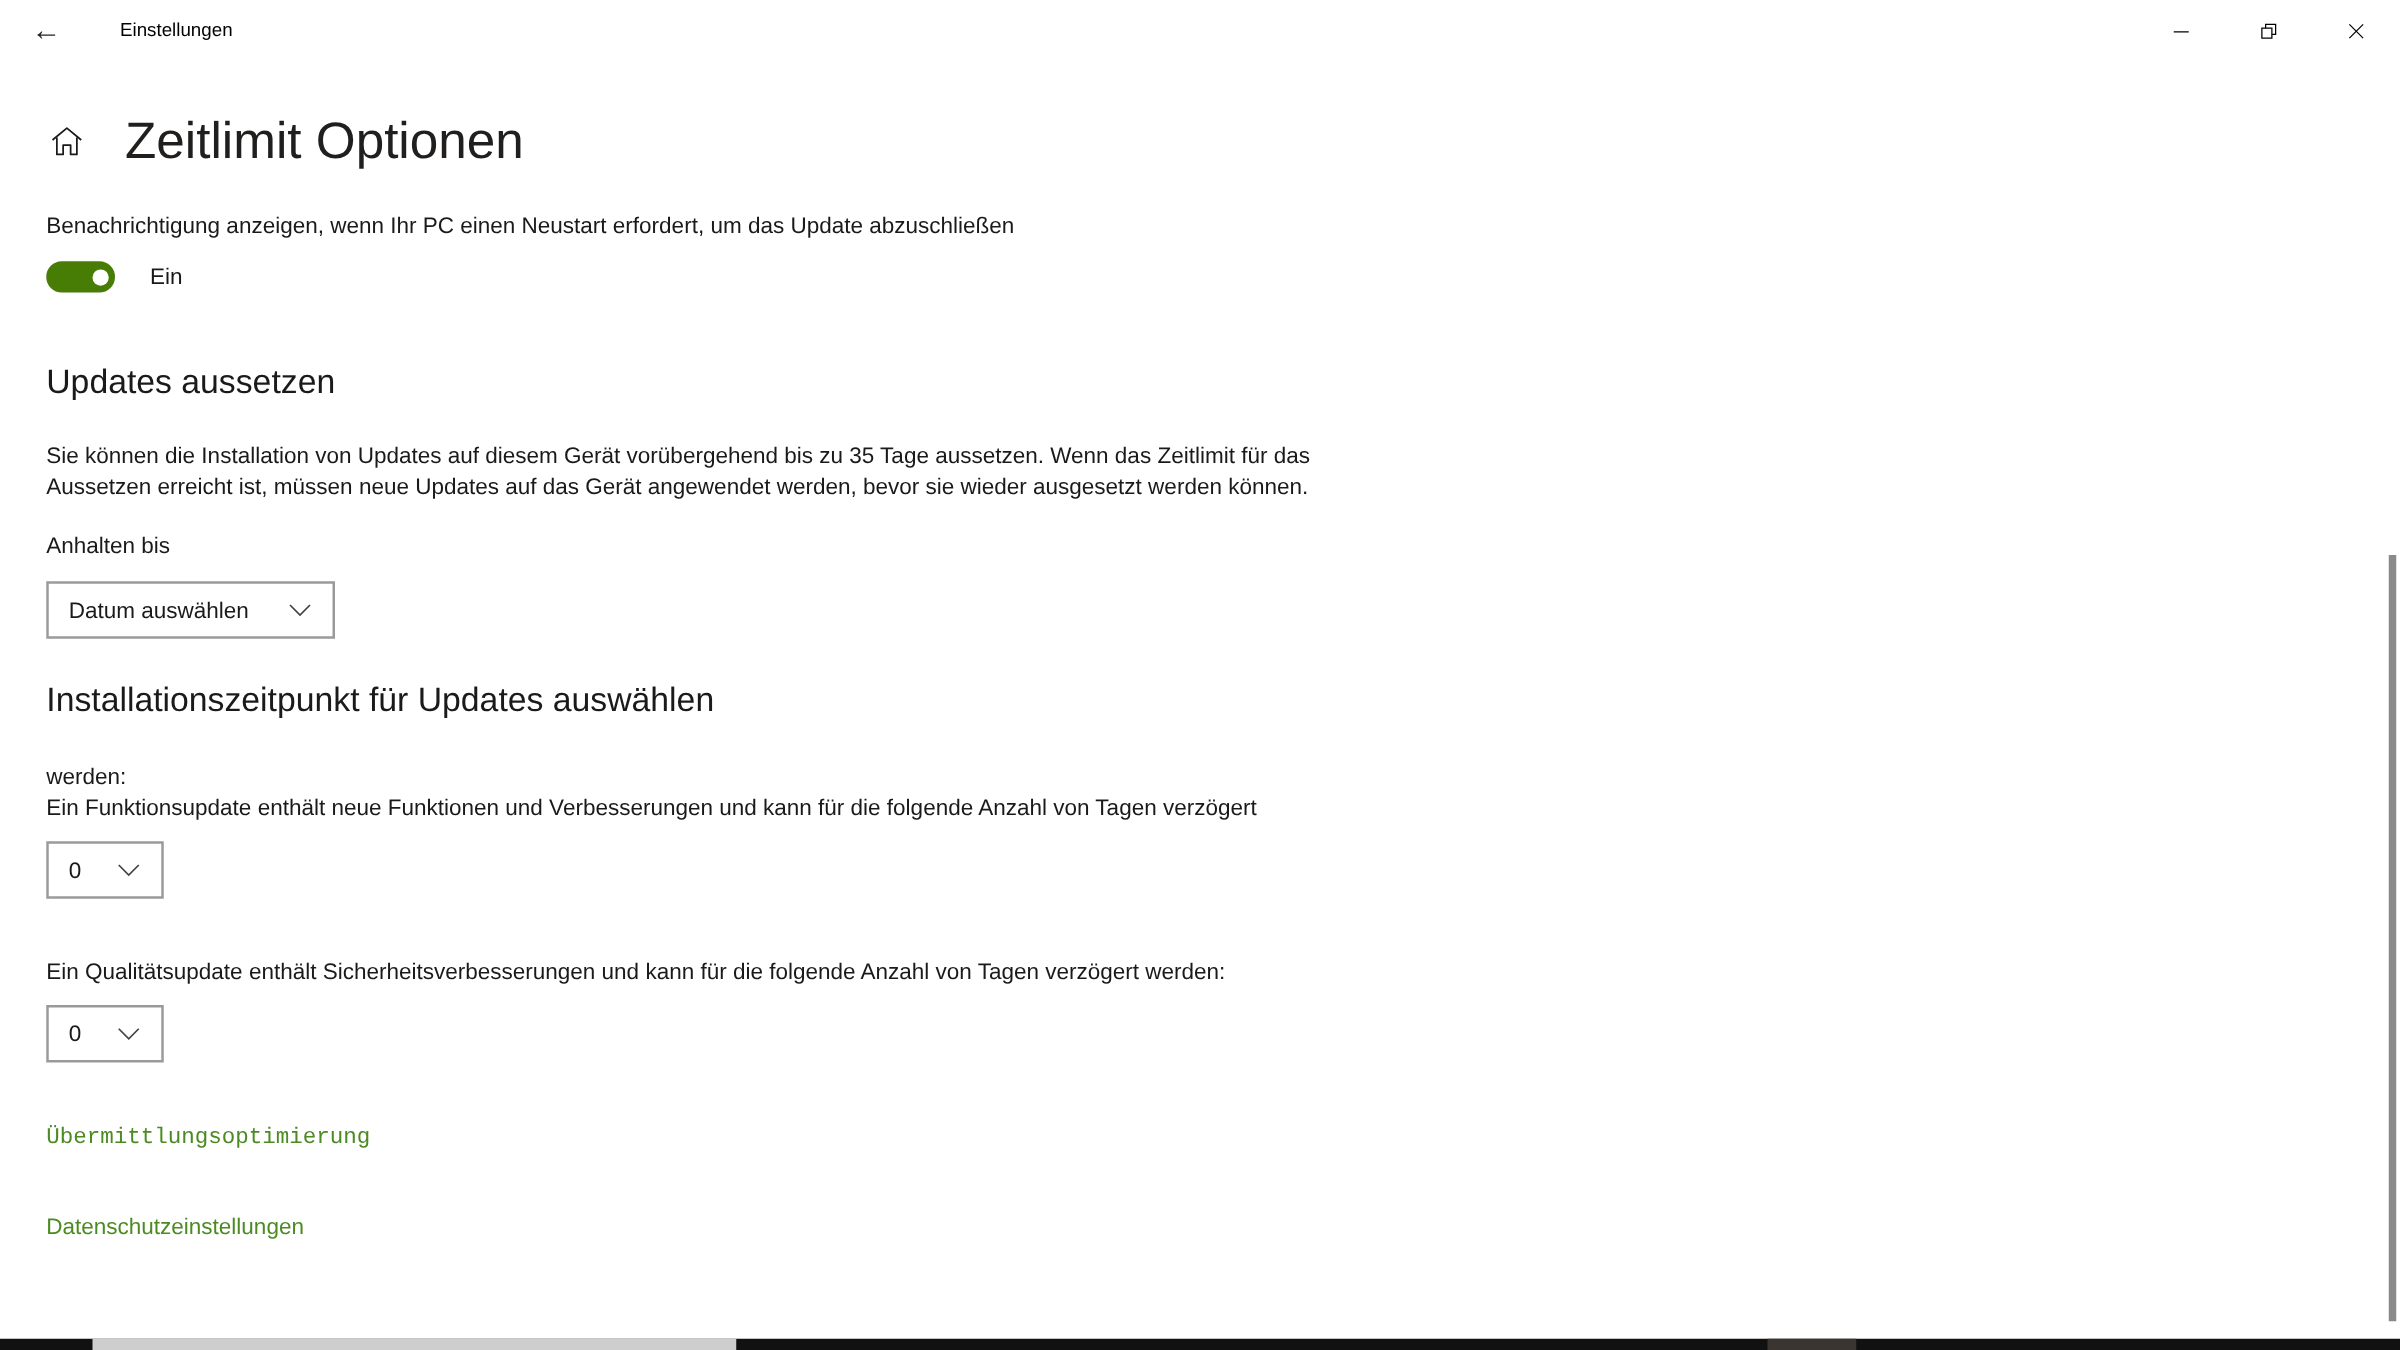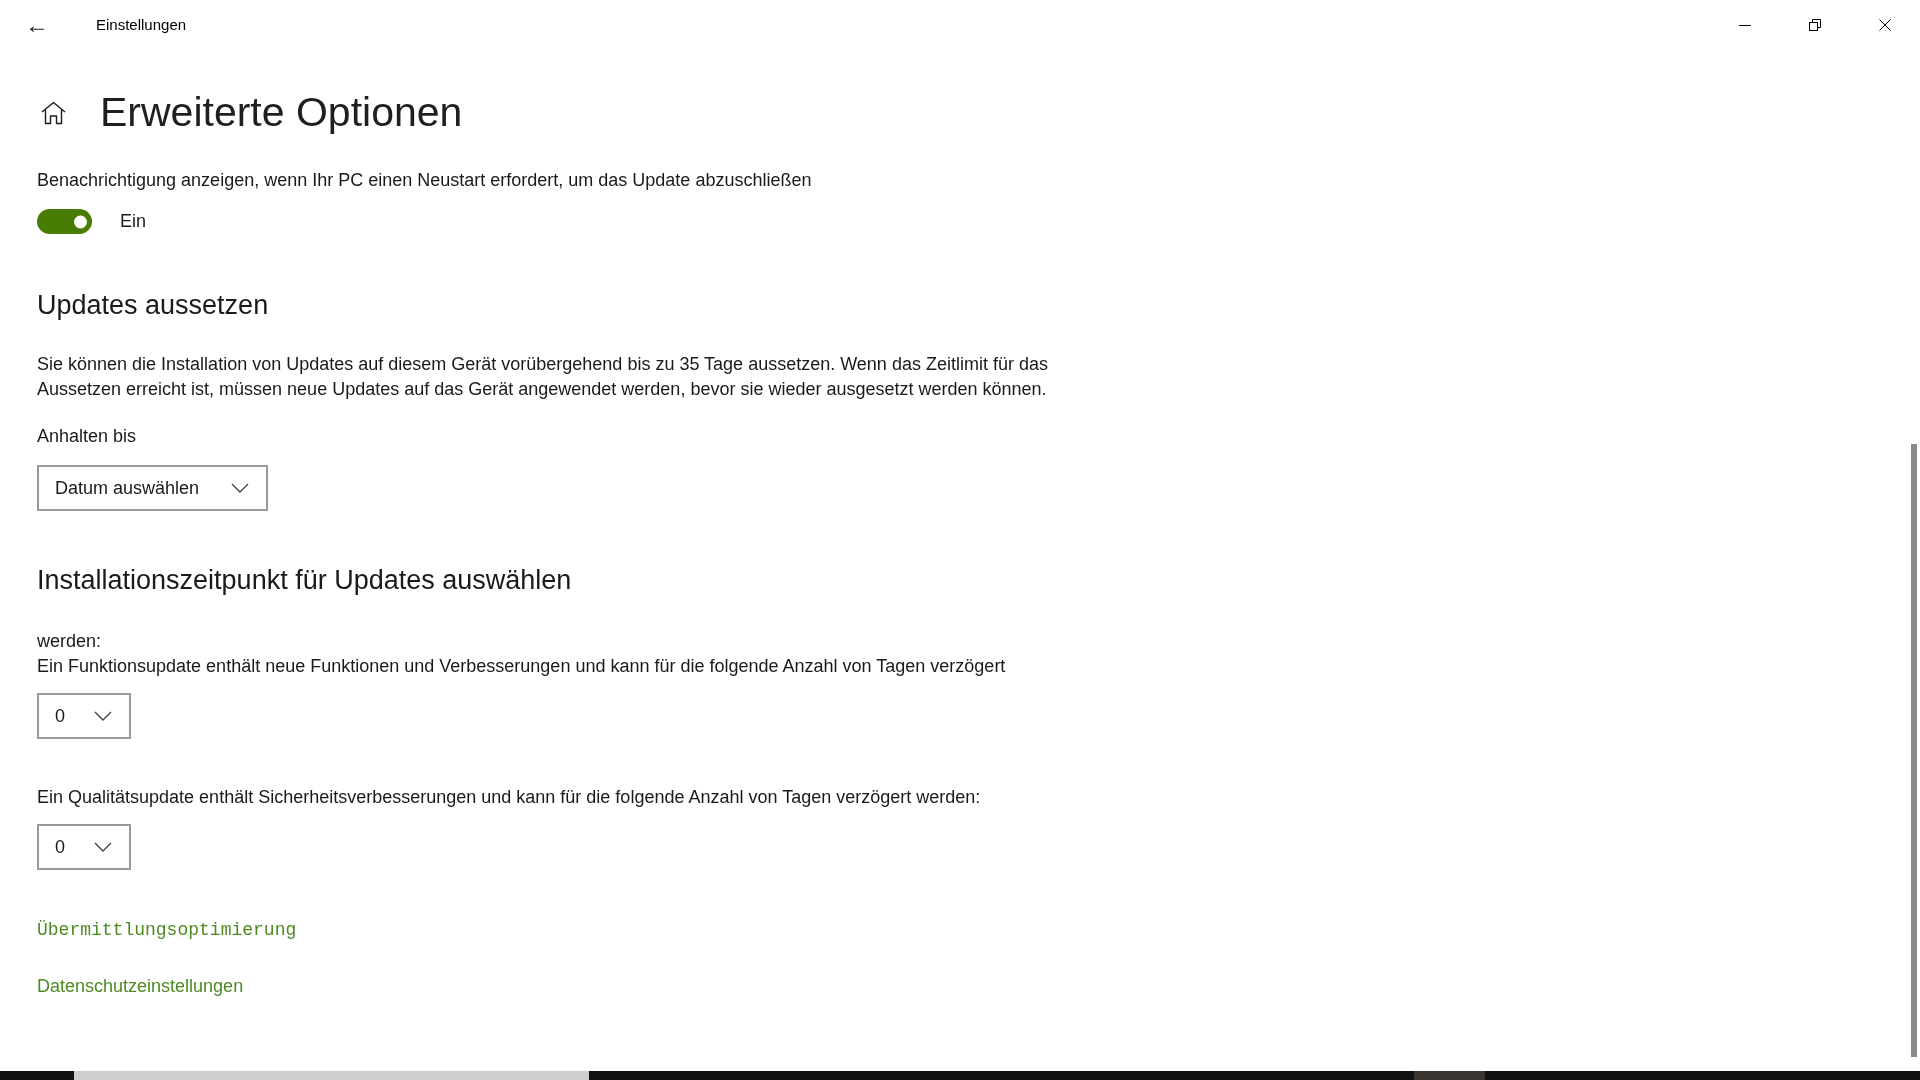--- a/index.html
+++ b/index.html
@@ -19,21 +19,21 @@
   
   .page-header { margin:40px 0 0 40px; display:flex; align-items:center; }
   .home-icon { width:27px; height:26px; margin-right:33px; }
   h1 { font-size:41px; font-weight:300; color:#201f1e; letter-spacing:0; }
 
   
   .content { padding-left:37px; max-width:1240px; }
   h2 { font-size:27px; font-weight:400; color:#1a1a1a; line-height:34px; }
   .h2-notifications { margin-top:36px; }
   .h2-pause { margin-top:54px; }
-  .h2-install { margin-top:52px; }
+  .h2-install { margin-top:32px; }
   .body-text { font-size:18px; line-height:25px; color:#1a1a1a; max-width:1200px; }
   .para-notifications { margin-top:32px; }
   .para-pause { margin-top:30px; }
   .para-feature { margin-top:32px; }
   .para-quality { margin-top:46px; }
   .label-pause-until { margin-top:22px; }
 
   
   .toggle-row { margin-top:16px; display:flex; align-items:center; }
   .toggle { width:55px; height:25px; border-radius:13px; background:#477d04; position:relative;
@@ -47,21 +47,21 @@
                 display:flex; align-items:center; justify-content:space-between;
                 font-size:18px; color:#1a1a1a; padding:0 16px; cursor:pointer; }
   .select-date { width:231px;align-items:center; }
   .select-days { width:94px; margin-top:14px; }
   .chevron { margin-left:18px; flex:none; }
 
   
   .link { display:block; font-size:18px; line-height:25px; color:#4c8a22; text-decoration:none;
           cursor:pointer; width:fit-content; }
   .link-delivery { margin-top:48px;font-family:Liberation Mono, monospace; }
-  .link-privacy { margin-top:31px; }
+  .link-privacy { margin-top:46px; }
 
   
   .v-scroll-thumb { position:absolute; right:3px; top:444px; width:6px; height:613px;
                     background:#8a8a8a; }
 
   
   .taskbar-strip { position:absolute; left:0; bottom:0; width:1920px; height:9px; background:#111111; }
   .taskbar-search-segment { position:absolute; left:74px; top:0; width:515px; height:9px; background:#cecece; }
   .taskbar-icon-highlight { position:absolute; left:1414px; top:0; width:71px; height:9px; background:#3a3530; }
 </style>
@@ -101,21 +101,21 @@
   </div>
 </div>
 
 <div class="page-header">
   <span class="home-icon">
     <svg width="27" height="26" viewBox="0 0 27 26" fill="none" stroke="#1a1a1a" stroke-width="1.4" stroke-linejoin="round">
       <path d="M2 12 L13.5 2.5 L25 12"></path>
       <path d="M5.5 10 V23.5 H10.5 V16 H16.5 V23.5 H21.5 V10"></path>
     </svg>
   </span>
-  <h1>Erweiterte Optionen</h1>
+  <h1>Zeitlimit Optionen</h1>
 </div>
 
 <div class="content">
 
   <div class="body-text para-notifications">Benachrichtigung anzeigen, wenn Ihr PC einen Neustart erfordert, um das Update abzuschließen</div>
 
   <div class="toggle-row">
     <button class="toggle" aria-checked="true">
       <span class="knob"></span>
     </button>

